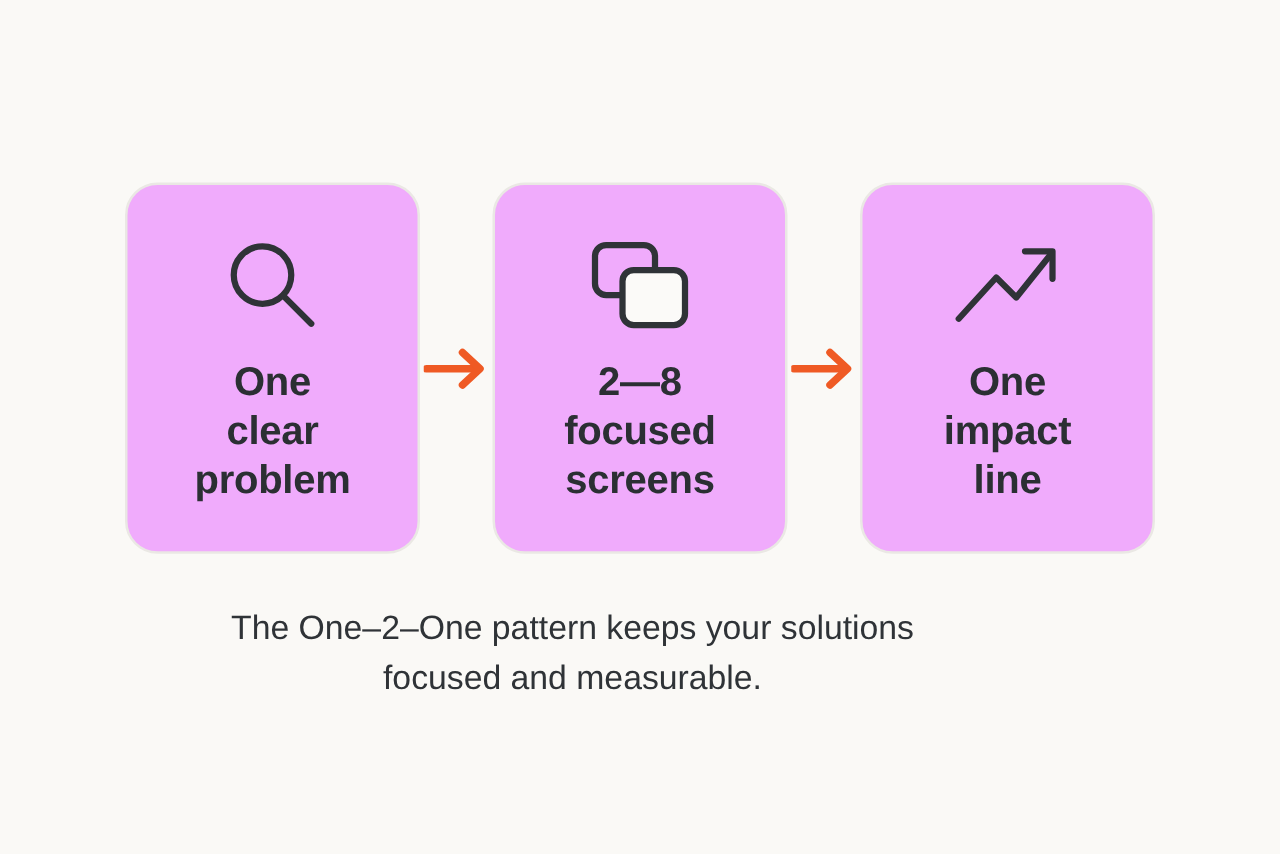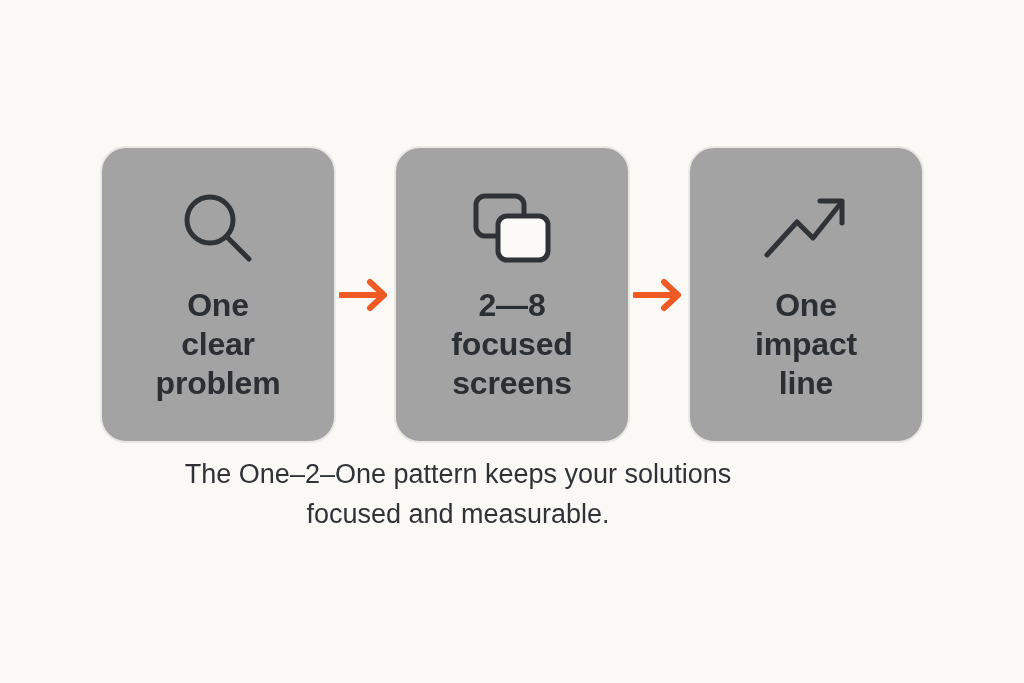--- a/index.html
+++ b/index.html
@@ -37,21 +37,21 @@
     height: 297px;
     display: flex;
     flex-direction: row;
     align-items: center;
     justify-content: space-between;
   }
 
   .card {
     width: 256px;
     height: 297px;
-    background: #a3a3a3;
+    background: #f0abfc;
     border: 2px solid #eae8e4;
     border-radius: 26px;
     display: flex;
     flex-direction: column;
     align-items: center;
     justify-content: flex-start;
     padding-top: 38px;
   }
 
   .card-icon {
@@ -85,21 +85,21 @@
     align-items: center;
     justify-content: center;
     flex: none;
   }
 
   .arrow svg { display: block; }
 
   
   .caption {
     position: absolute;
-    top: 454px;
+    top: 482px;
     left: 0;
     width: 916px;
     text-align: center;
     font-size: 27px;
     line-height: 40px;
     font-weight: normal;
     color: #2f3337;
     white-space: pre-line;
     letter-spacing: 0px;
   }

